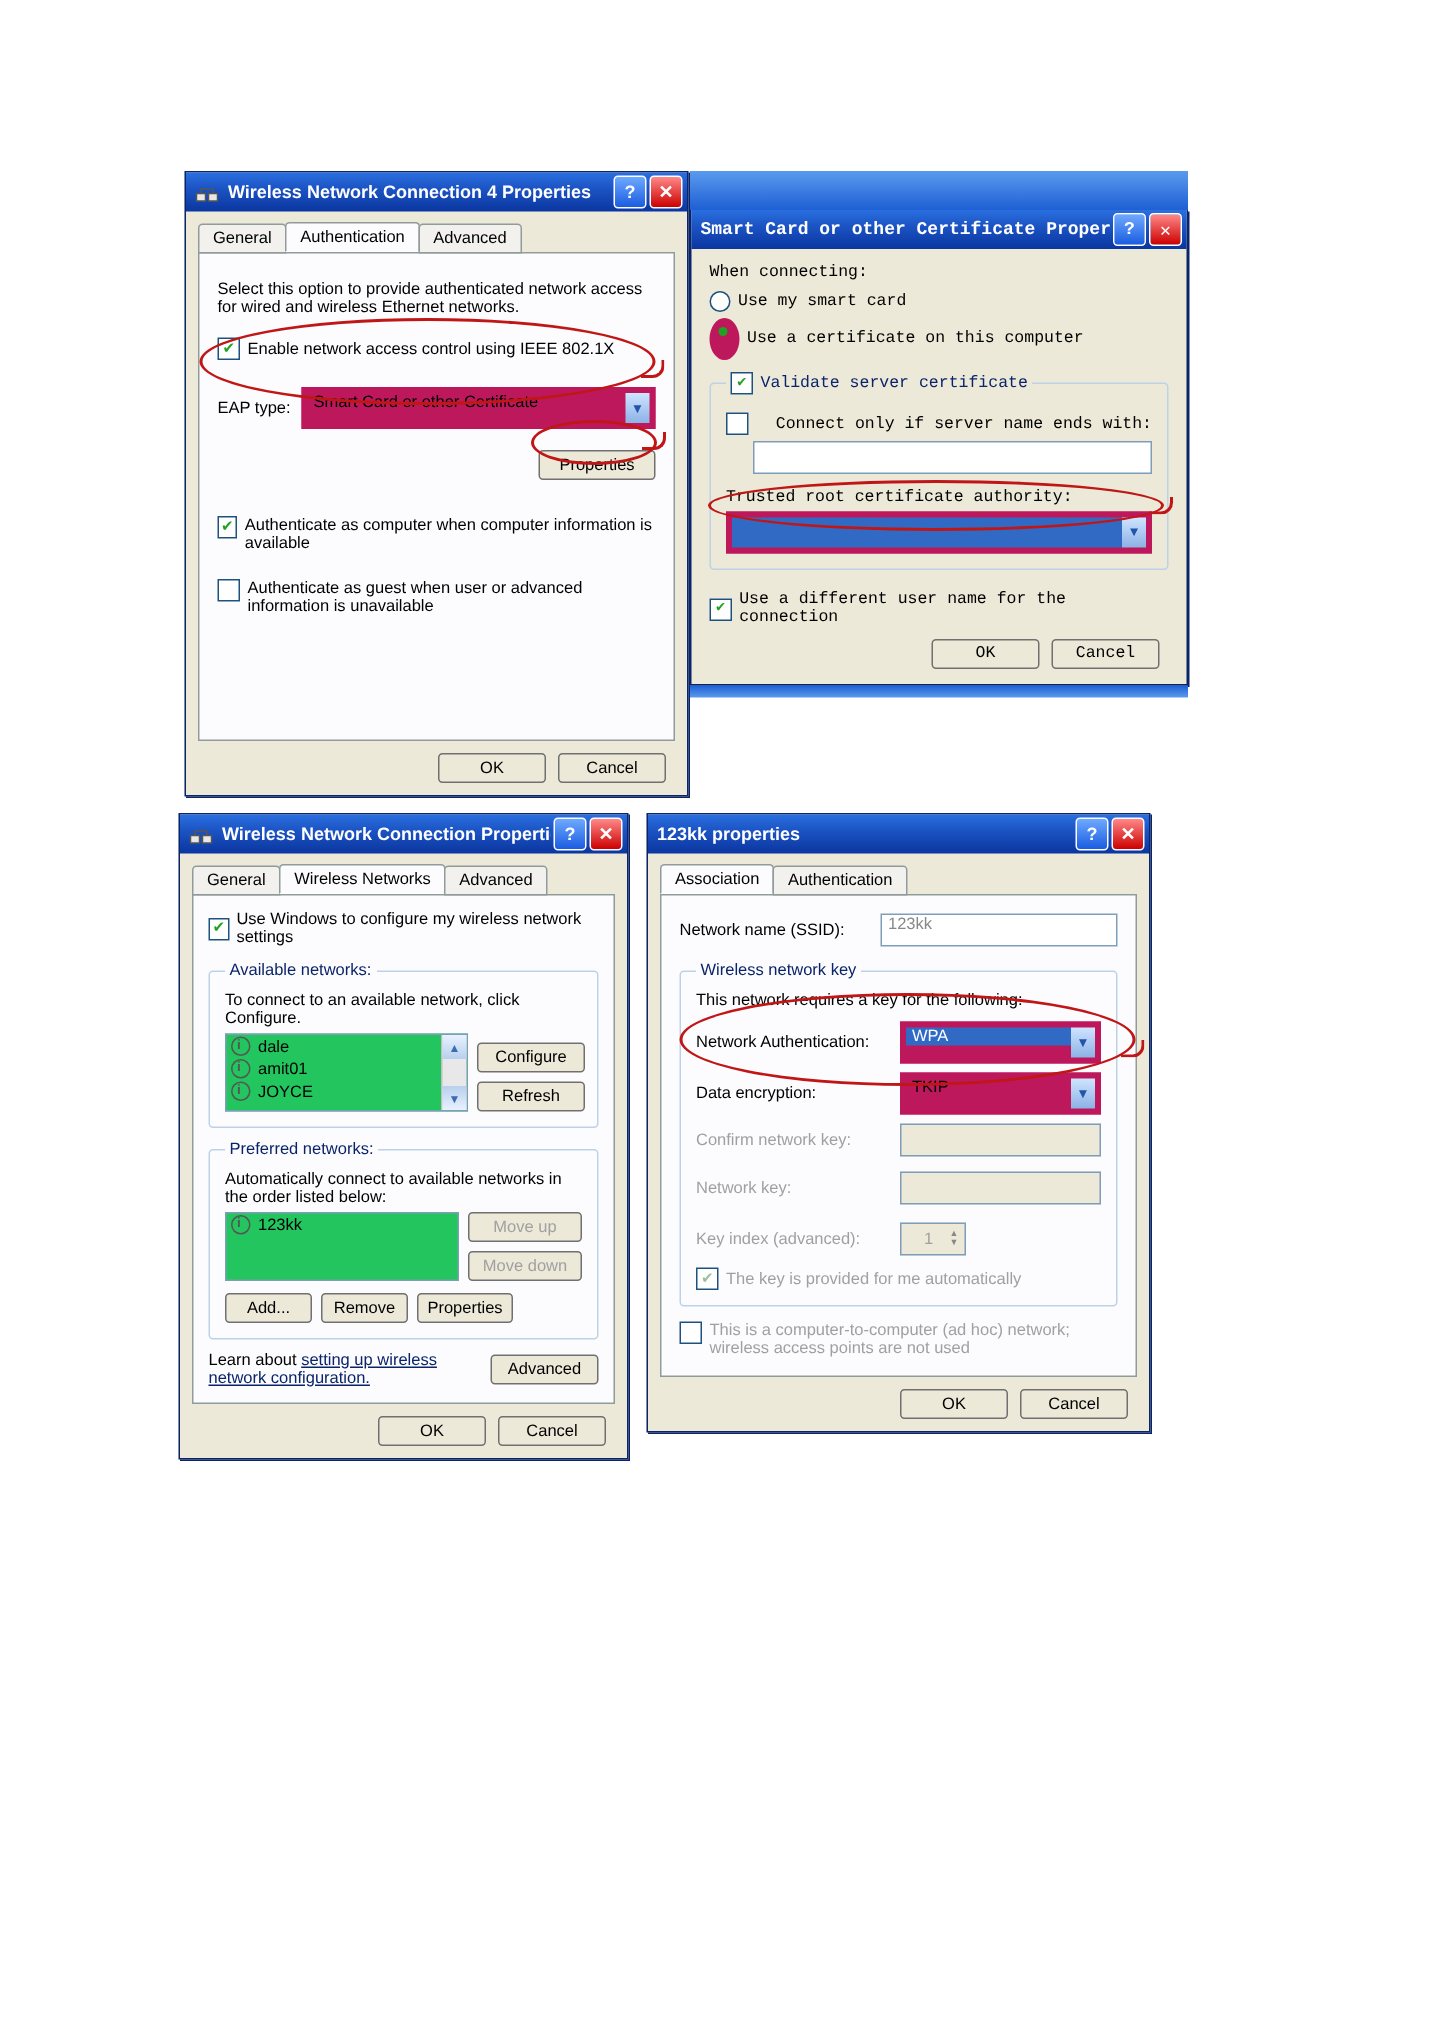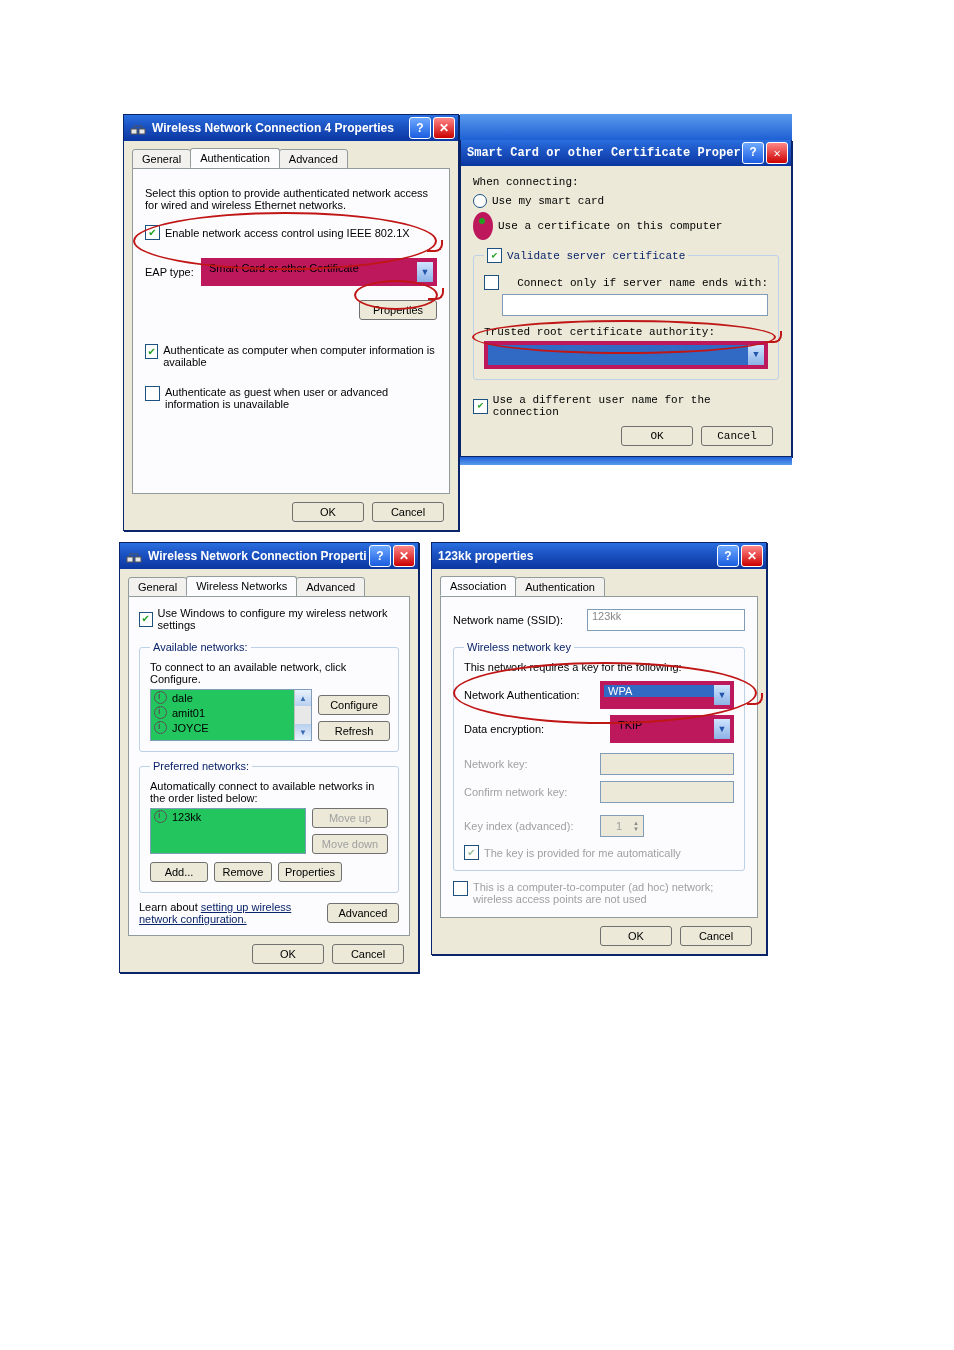--- a/index.html
+++ b/index.html
@@ -276,34 +276,34 @@
      <legend>Wireless network key</legend>
      <div>This network requires a key for the following:</div>
 
      <div class="row" style="margin-top:8px;gap:6px;">
       <span style="width:130px;">Network Authentication:</span>
       <div class="sel" style="flex:1;">
         <div class="selv" style="background:#316ac5;color:#fff;">WPA</div>
         <div class="darr">▼</div>
       </div>
      </div>
-     <div class="row" style="margin-top:6px;gap:16px;">
+     <div class="row" style="margin-top:6px;gap:6px;">
       <span style="width:130px;">Data encryption:</span>
       <div class="sel" style="flex:1;">
         <div class="selv">TKIP</div>
         <div class="darr">▼</div>
       </div>
      </div>
 
+     <div class="row" style="margin-top:6px;gap:6px;">
+      <span class="muted" style="width:130px;">Confirm network key:</span>
+      <div class="input dis" style="flex:1;"></div>
+     </div>
      <div class="row" style="margin-top:10px;gap:6px;">
       <span class="muted" style="width:130px;">Network key:</span>
-      <div class="input dis" style="flex:1;"></div>
-     </div>
-     <div class="row" style="margin-top:6px;gap:6px;">
-      <span class="muted" style="width:130px;">Confirm network key:</span>
       <div class="input dis" style="flex:1;"></div>
      </div>
 
      <div class="row" style="margin-top:12px;gap:6px;">
       <span class="muted" style="width:130px;">Key index (advanced):</span>
       <div class="input dis" style="width:34px;text-align:center;display:flex;align-items:center;">
         <span style="flex:1;">1</span>
         <span style="display:flex;flex-direction:column;font-size:6px;line-height:6px;color:#888;">▲<br>▼</span>
       </div>
      </div>

